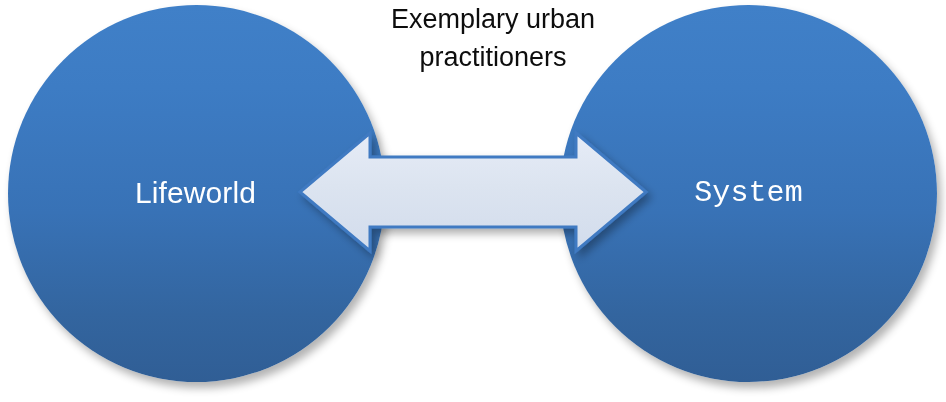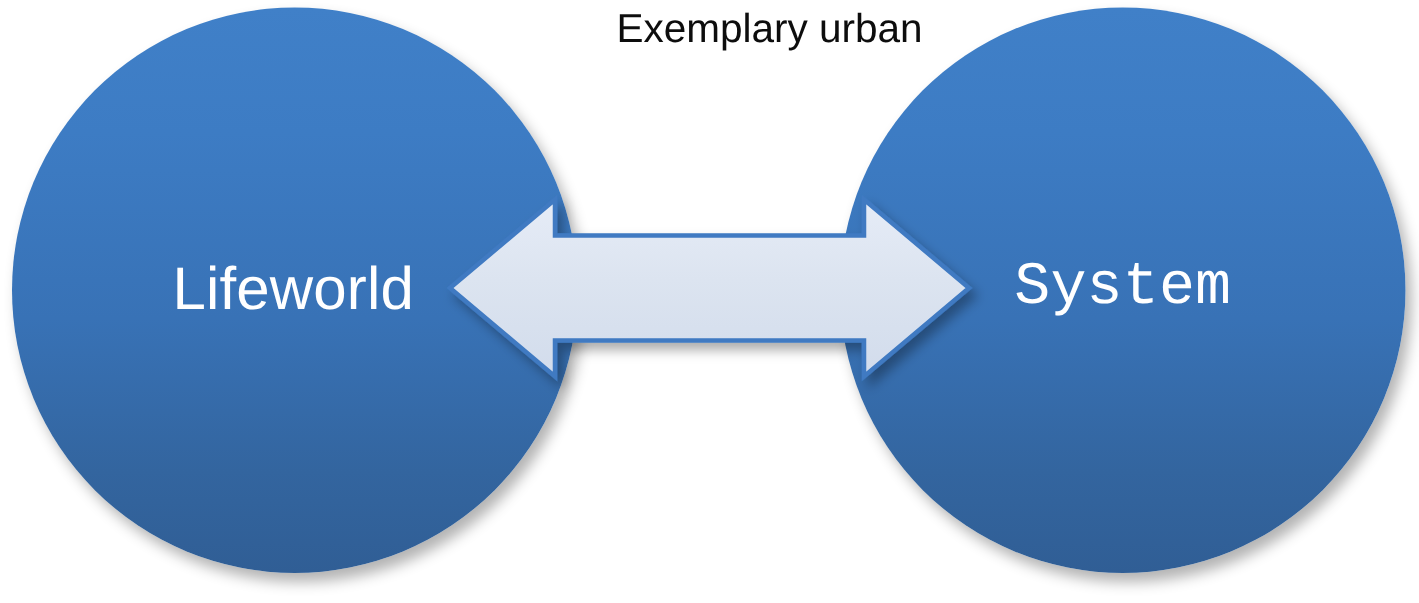--- a/index.html
+++ b/index.html
@@ -33,21 +33,21 @@
     box-shadow: 4px 6px 9px rgba(0,0,0,0.30);
     display: flex;
     align-items: center;
     justify-content: center;
   }
   #circle-left  { left: 8px;  top: 5px; }
   #circle-right { left: 560px; top: 5px; }
 
   .node-label {
     color: #ffffff;
-    font-size: 40px;
+    font-size: 30px;
     line-height: 1;
     letter-spacing: 0.1px;
     white-space: nowrap;
     position: relative;
     top: -1px;
   }
   #circle-left  .node-label { margin-left: -2px; }
   #circle-right .node-label { margin-left: 0px; font-family: Liberation Mono, monospace; }
 
   
@@ -56,21 +56,21 @@
     left: 290px;
     top: 122px;
     width: 366px;
     height: 140px;
   }
   .arrow-wrap svg { display: block; overflow: visible; }
 
   
   .caption {
     position: absolute;
-    left: 348px;
+    left: 328px;
     top: 0px;
     width: 330px;
     text-align: center;
     color: #0d0d0d;
     font-size: 27px;
     line-height: 1.42;
   }
   .caption-line { display: block; white-space: nowrap; }
 </style>
 </head>
@@ -107,15 +107,16 @@
                L 286,129
                L 286,105
                L 80,105
                L 80,129
                Z" fill="url(#arrowGrad)" stroke="#3f7ac2" stroke-width="3" stroke-linejoin="miter" filter="url(#arrowShadow)"></path>
     </svg>
   </div>
 
   <div class="caption">
     <span class="caption-line">Exemplary urban</span>
+    <span class="caption-line">practitioners</span>
   </div>
 
 </div>
 
 </body></html>

